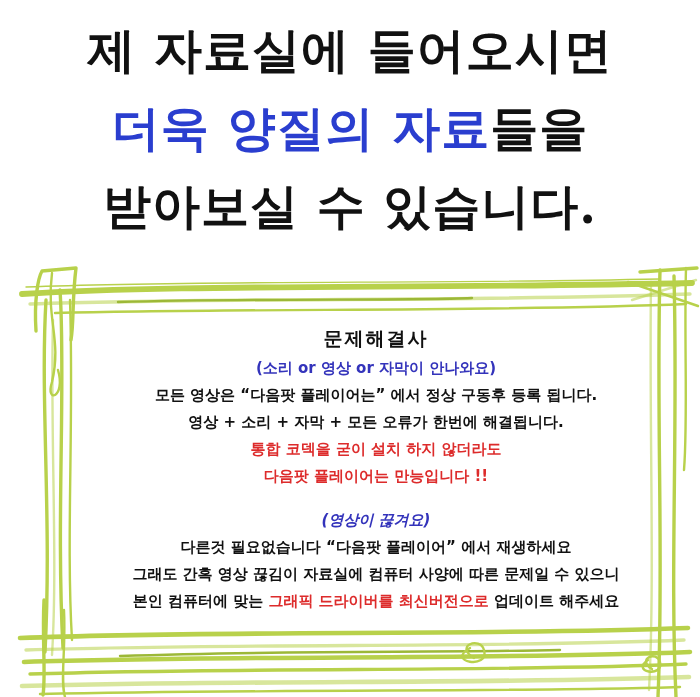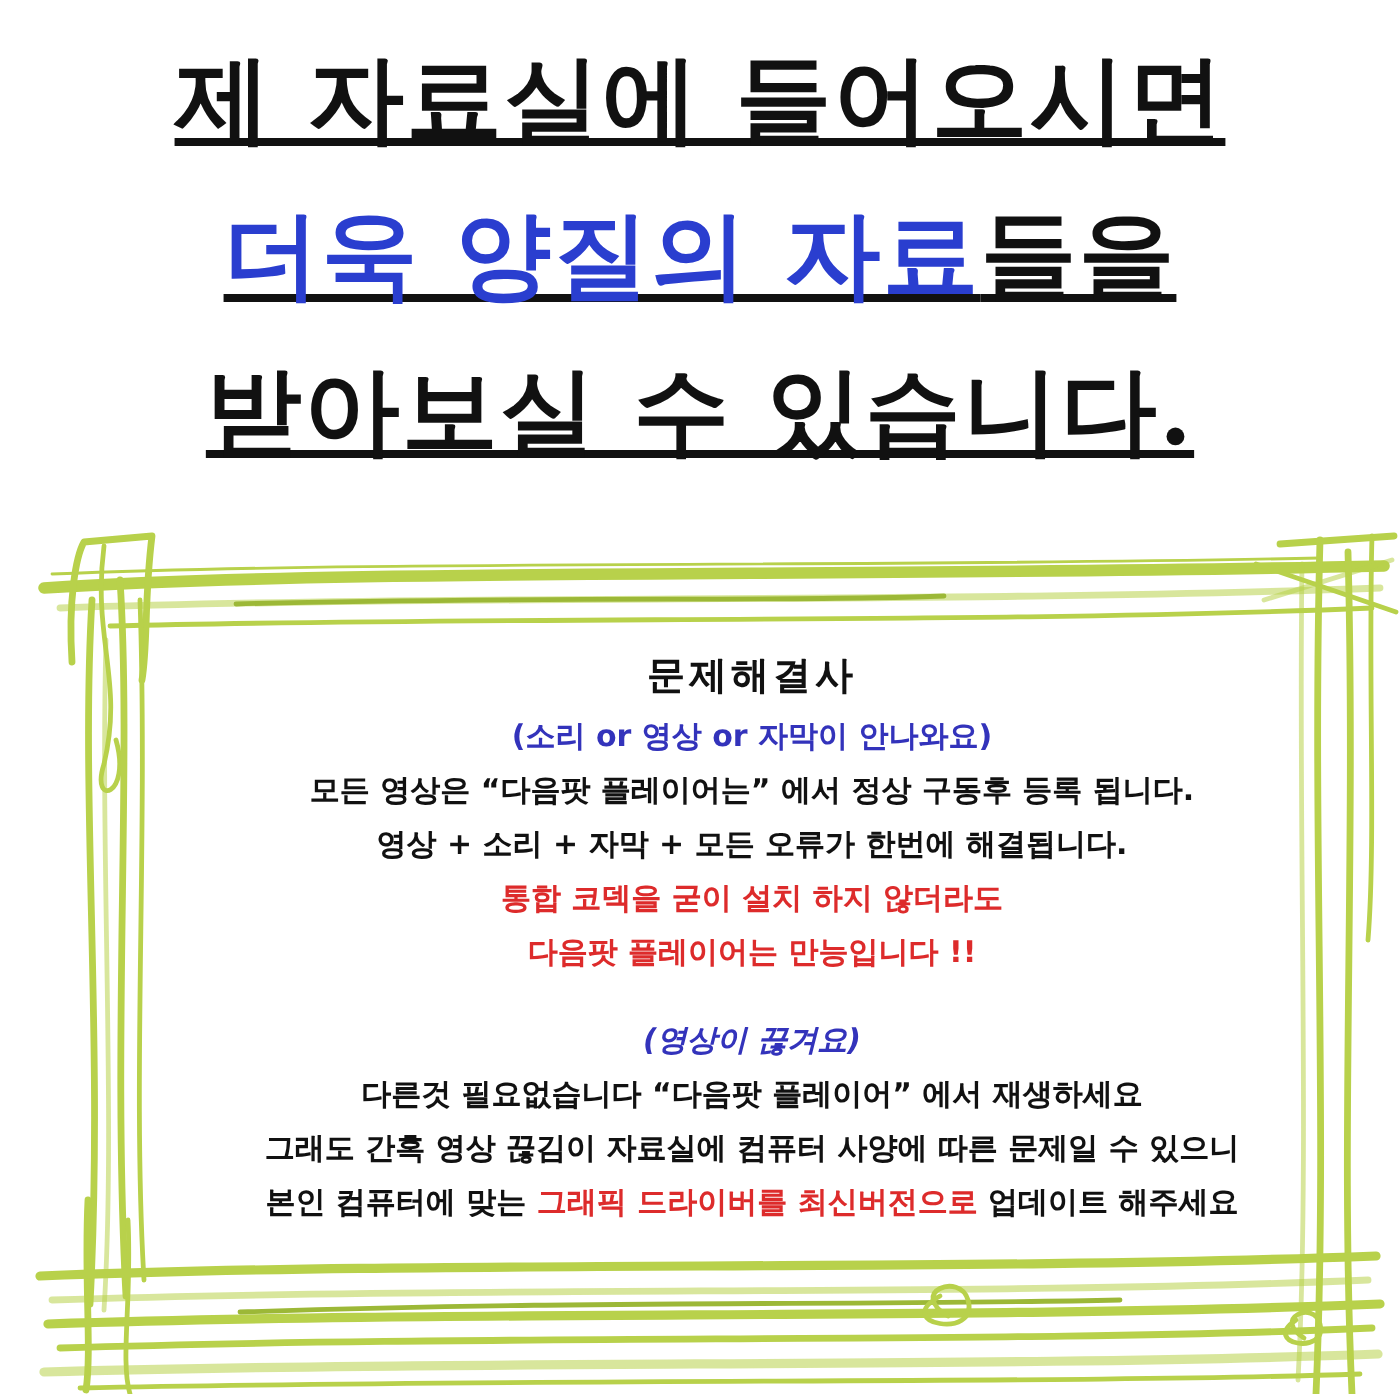--- a/index.html
+++ b/index.html
@@ -18,21 +18,20 @@
     font-family:"DejaVu Serif","Liberation Serif",serif;
     font-weight:bold;
     color:var(--text-black,#111);
   }
   .h-line{
     font-size:48px;
     line-height:64px;
     margin-bottom:14px;
     letter-spacing:1px;
     white-space:nowrap;
-    text-decoration:underline;
   }
   .h-blue{color:var(--heading-blue,#2a3ecf);}
   
   .sketch{position:absolute;top:0;left:0;width:700px;height:697px;}
   .sk{fill:none;stroke:var(--sketch-green,#b8d14b);stroke-linecap:round;stroke-linejoin:round;}
   .w1{stroke-width:1.4}.w2{stroke-width:2.4}.w3{stroke-width:3.4}.w4{stroke-width:4.6}.w5{stroke-width:5.8}
   .lt{opacity:.55}
   .dk{stroke:var(--sketch-green-dark,#9cb837);}
   
   .notice{

